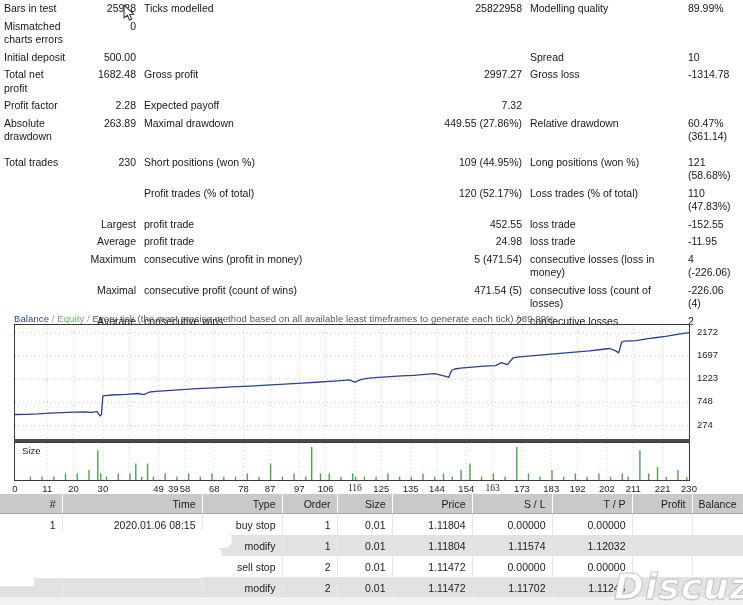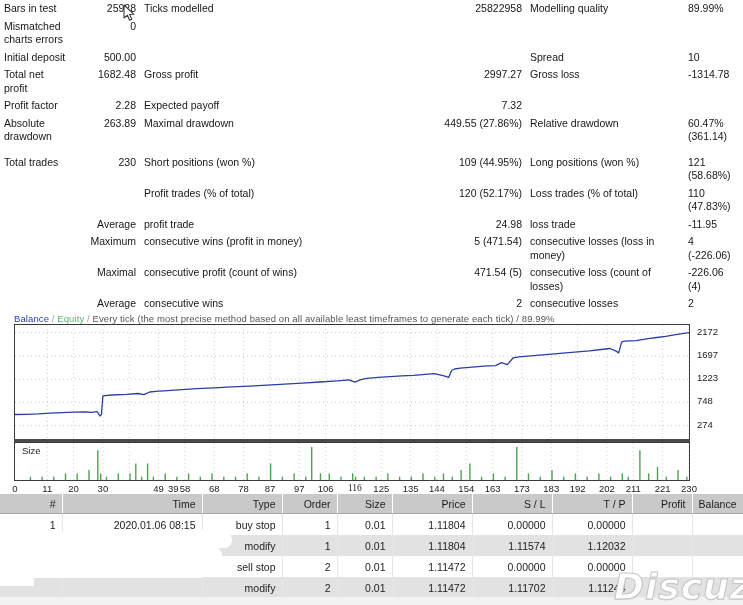--- a/index.html
+++ b/index.html
@@ -183,20 +183,28 @@
 
       <tr>
         <td class="lbl1"></td>
         <td class="val1"></td>
         <td class="lbl2">Profit trades (% of total)</td>
         <td class="val2">120 (52.17%)</td>
         <td class="lbl3">Loss trades (% of total)</td>
         <td class="val3">110 (47.83%)</td>
       </tr>
 
+      <tr>
+        <td class="lbl1"></td>
+        <td class="val1">Largest</td>
+        <td class="lbl2">profit trade</td>
+        <td class="val2">452.55</td>
+        <td class="lbl3">loss trade</td>
+        <td class="val3">-152.55</td>
+      </tr>
 
       <tr>
         <td class="lbl1"></td>
         <td class="val1">Average</td>
         <td class="lbl2">profit trade</td>
         <td class="val2">24.98</td>
         <td class="lbl3">loss trade</td>
         <td class="val3">-11.95</td>
       </tr>
 
@@ -387,21 +395,21 @@
       <span style="left: 214.27px; top: 0px;">68</span>
       <span style="left: 243.574px; top: 0px;">78</span>
       <span style="left: 269.948px; top: 0px;">87</span>
       <span style="left: 299.252px; top: 0px;">97</span>
       <span style="left: 325.626px; top: 0px;">106</span>
       <span style="left: 354.93px; top: 0px; font-family: Liberation Serif, serif;">116</span>
       <span style="left: 381.304px; top: 0px;">125</span>
       <span style="left: 410.609px; top: 0px;">135</span>
       <span style="left: 436.983px; top: 0px;">144</span>
       <span style="left: 466.287px; top: 0px; text-align: right;">154</span>
-      <span style="left: 492.661px; top: 0px;">163</span>
+      <span style="left: 492.661px; top: 0px; font-family: Liberation Serif, serif;">163</span>
       <span style="left: 521.965px; top: 0px;">173</span>
       <span style="left: 551.27px; top: 0px;">183</span>
       <span style="left: 577.643px; top: 0px;">192</span>
       <span style="left: 606.948px; top: 0px;">202</span>
       <span style="left: 633.322px; top: 0px;">211</span>
       <span style="left: 662.626px; top: 0px;">221</span>
       <span style="left: 689px; top: 0px;">230</span>
     </div>
 </div>
 

